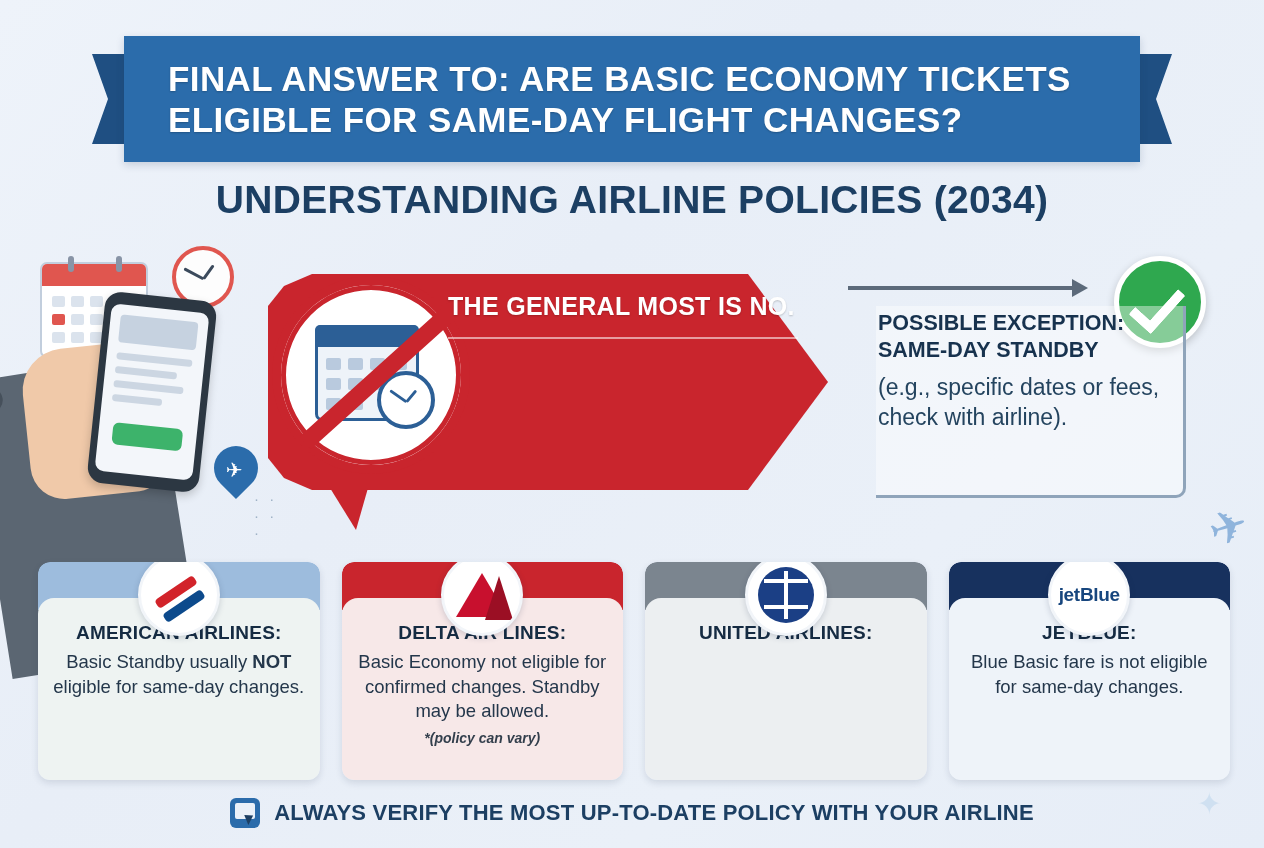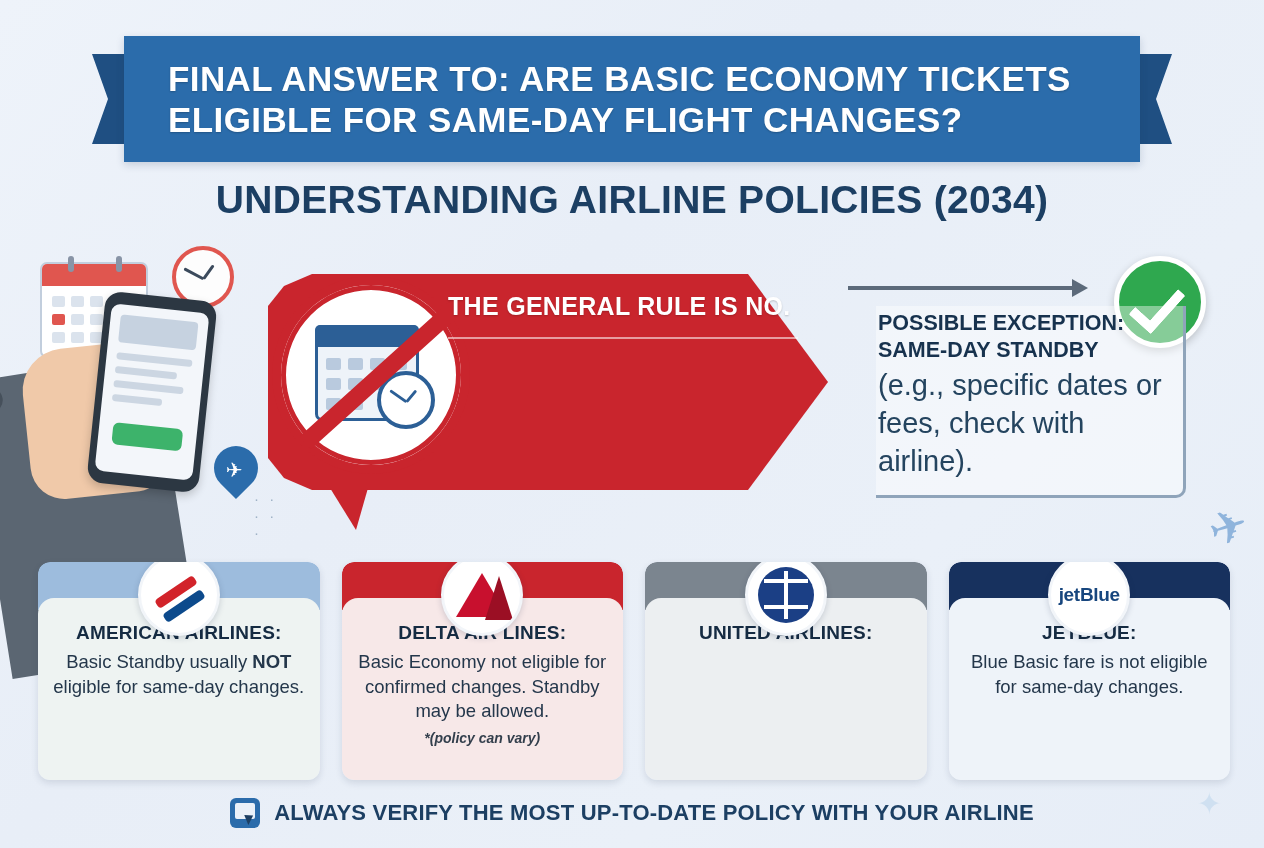--- a/index.html
+++ b/index.html
@@ -195,21 +195,21 @@
   }
   #exception-box {
     position: absolute; left: 876px; top: 306px; width: 310px; height: 192px;
     background: rgba(255,255,255,0.42);
     border-right: 3px solid #8fa4ba;
     border-bottom: 3px solid #8fa4ba;
     border-radius: 0 0 10px 0;
     padding: 4px 12px 0 2px;
   }
   #exception-title { color: #17324e; font-size: 21.5px; font-weight: bold; line-height: 1.24; }
-  #exception-note { color: #24445f; font-size: 29px; line-height: 1.3; margin-top: 4px; }
+  #exception-note { color: #24445f; font-size: 23px; line-height: 1.3; margin-top: 10px; }
 
   
   #cards { position: absolute; left: 38px; top: 562px; width: 1192px; height: 218px; display: flex; gap: 22px; }
   .card {
     position: relative; flex: 1;
     border-radius: 12px;
     box-shadow: 0 3px 7px rgba(30,50,80,0.13);
     overflow: hidden;
   }
   .card .band { position: absolute; left: 0; right: 0; top: 0; height: 48px; border-radius: 12px 12px 0 0; }
@@ -330,21 +330,21 @@
       <div class="cell" style="left:8px;top:70px;"></div>
       <div class="cell" style="left:30px;top:70px;"></div>
     </div>
     <div class="inner-clock">
         <i class="h"></i>
         <i class="m"></i>
       </div>
     <div class="slash"></div>
   </div>
   <div id="red-text">
-    <div id="red-head">THE GENERAL RULE IS NO.</div>
+    <div id="red-head">THE GENERAL MOST IS NO.</div>
     <div id="red-rule"></div>
   </div>
 
   <div id="exception-arrow">
     <div class="line"></div>
       <div class="head"></div>
   </div>
   <div id="check-badge">
       <span class="tick"></span>
     </div>

